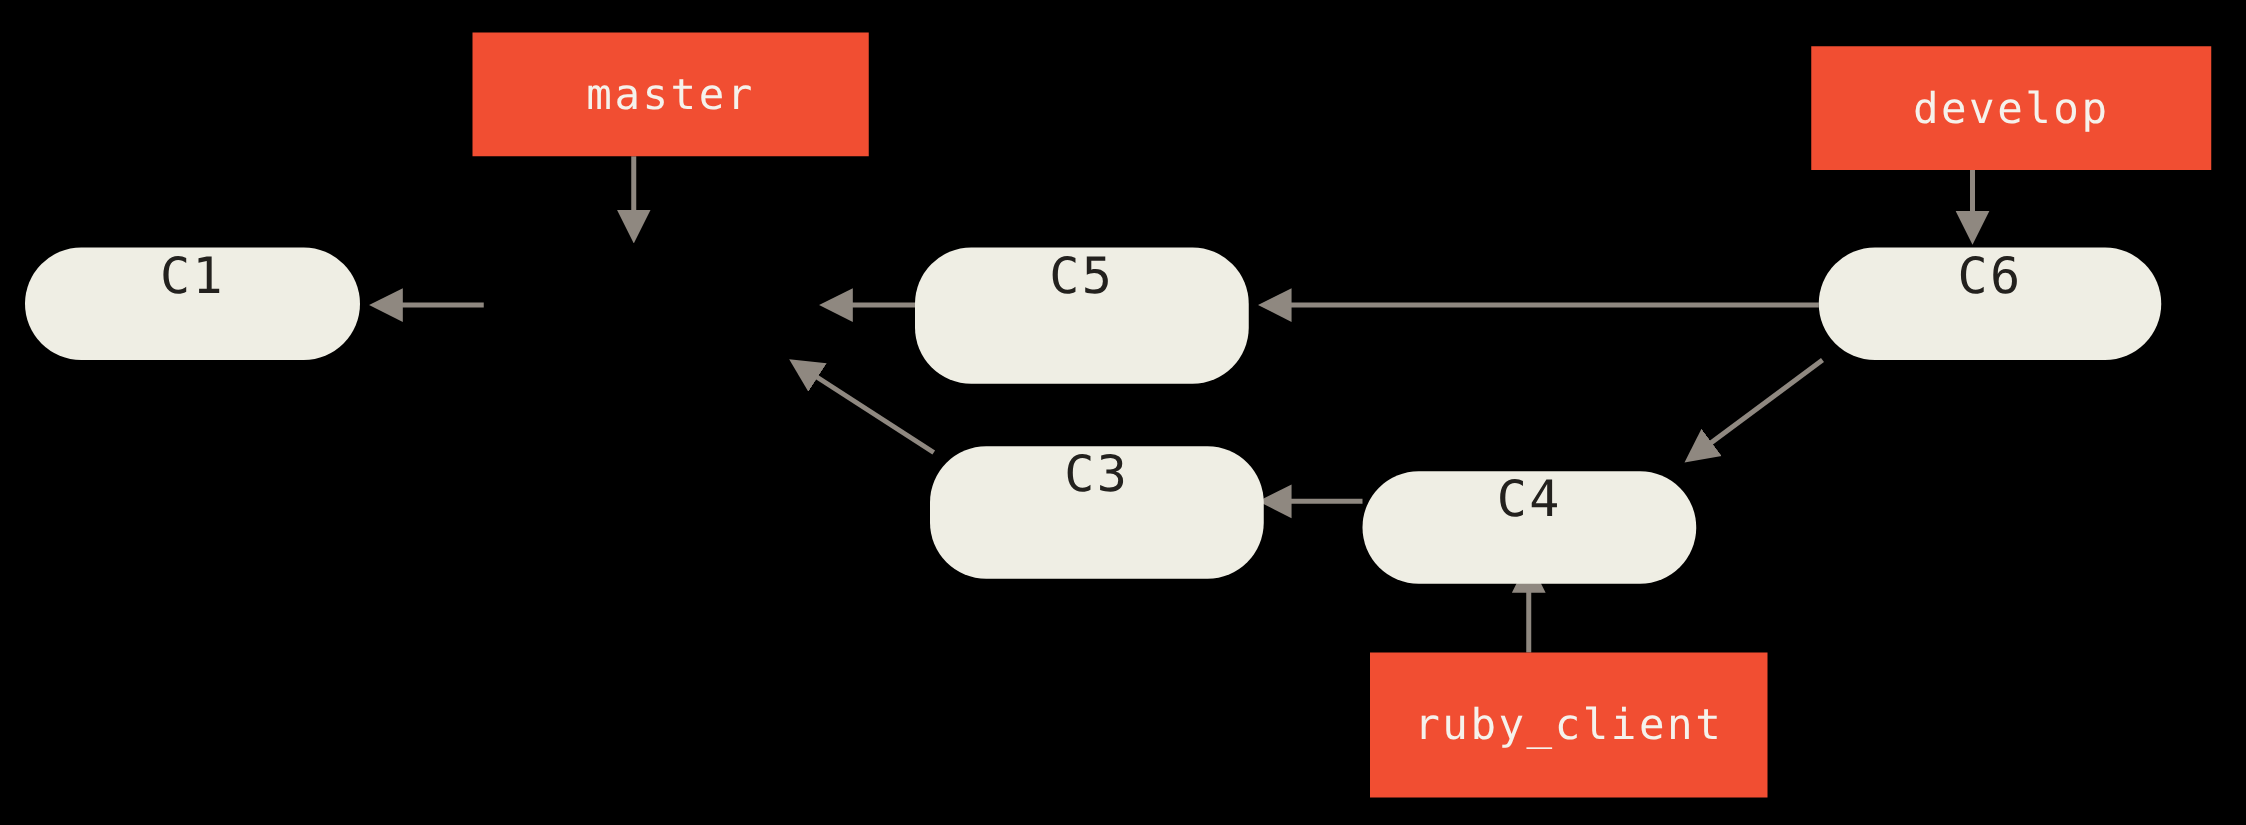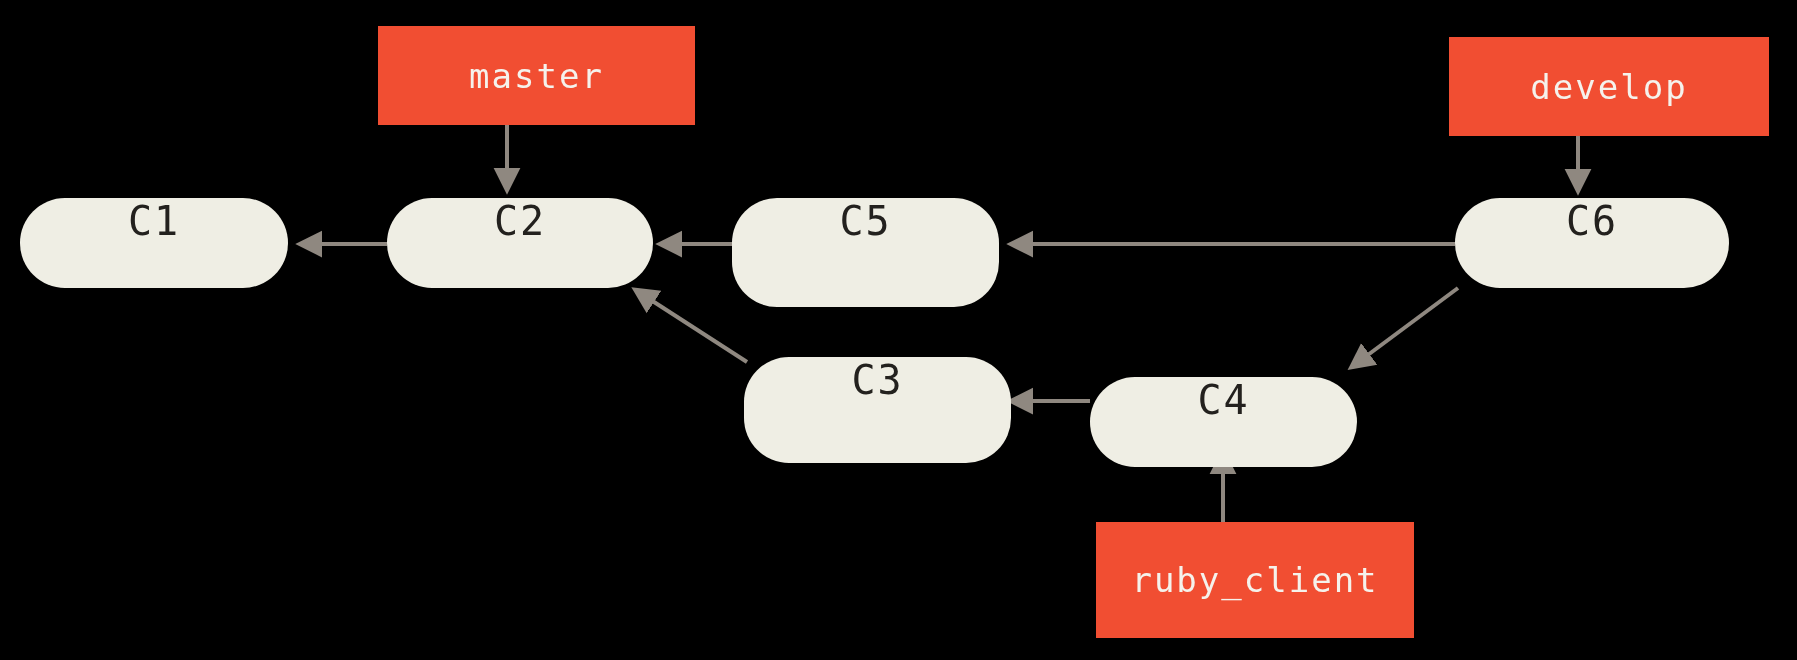--- a/index.html
+++ b/index.html
@@ -57,23 +57,20 @@
     <line class="edge" x1="747" y1="362" x2="637" y2="291"></line>
     <line class="edge" x1="1458" y1="288" x2="1353" y2="366"></line>
     <line class="edge" x1="507" y1="125" x2="507" y2="188"></line>
     <line class="edge" x1="1578" y1="124" x2="1578" y2="189"></line>
     <line class="edge" x1="1223" y1="522" x2="1223" y2="454"></line>
   </svg>
 
   <div class="commit" style="left:20px;top:198px;width:268px;height:90px;">
     <span>C1</span>
   </div>
-  <div class="commit" style="left:387px;top:198px;width:266px;height:90px;">
-    <span>C2</span>
-  </div>
   <div class="commit" style="left:732px;top:198px;width:267px;height:109px;">
     <span>C5</span>
   </div>
   <div class="commit" style="left:1455px;top:198px;width:274px;height:90px;">
     <span>C6</span>
   </div>
   <div class="commit" style="left:744px;top:357px;width:267px;height:106px;">
     <span>C3</span>
   </div>
   <div class="commit" style="left:1090px;top:357px;width:267px;height:90px;margin-top:20px;">

